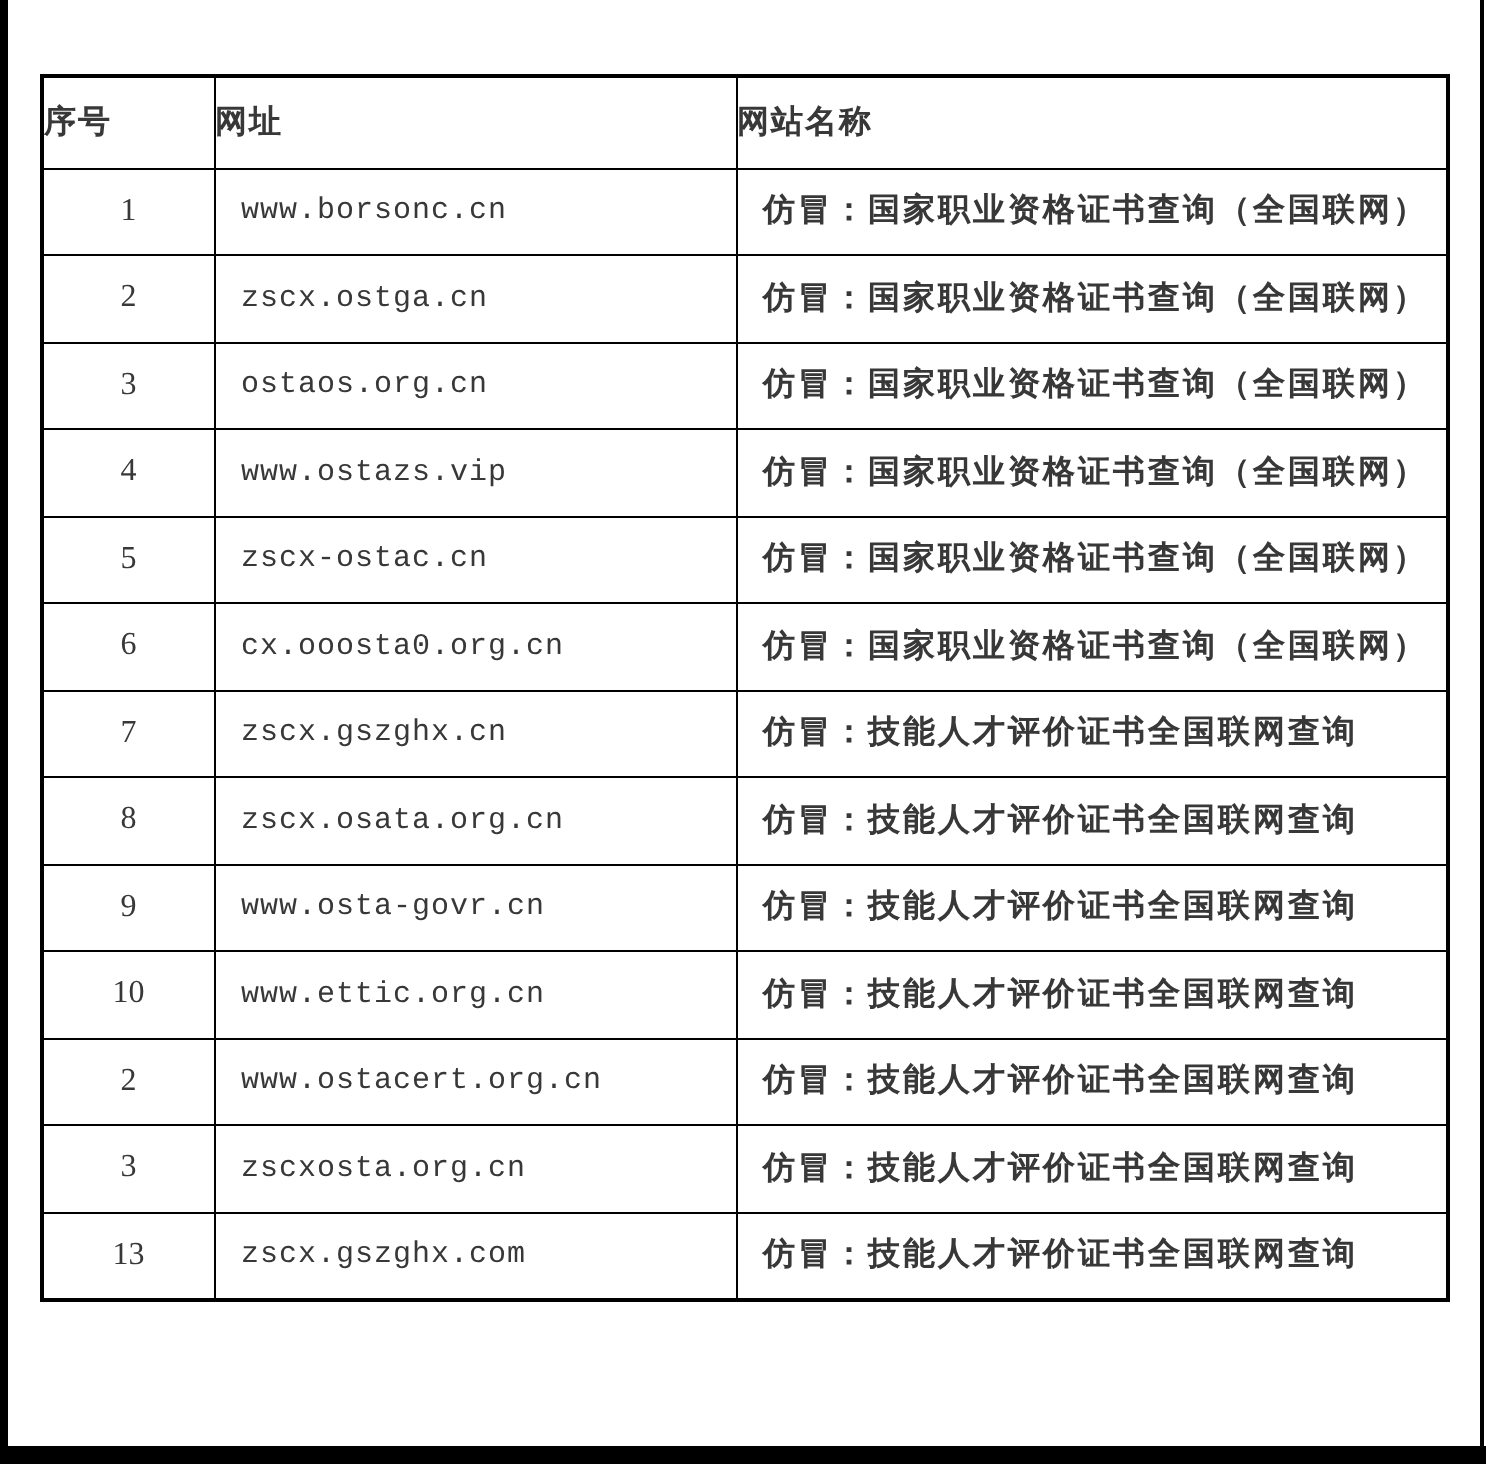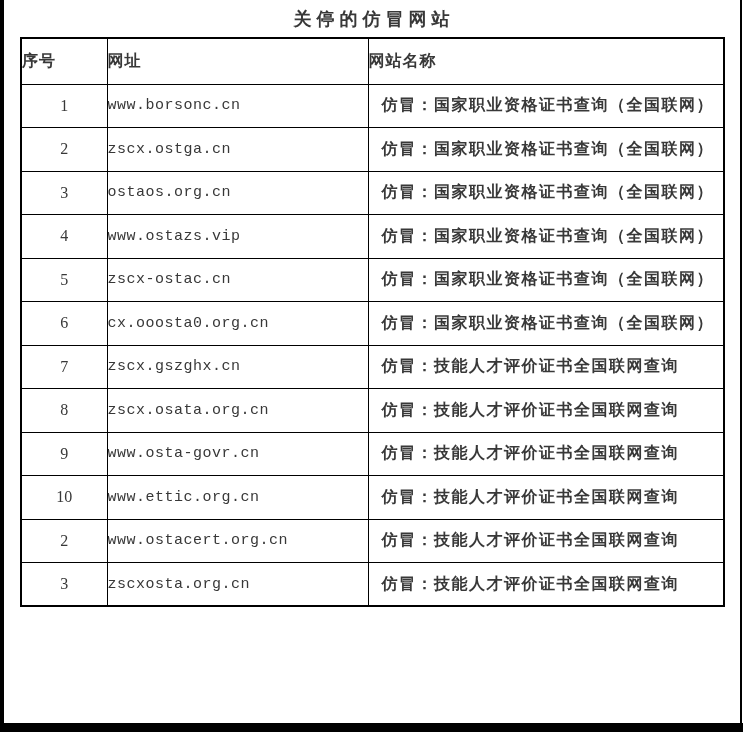--- a/index.html
+++ b/index.html
@@ -65,39 +65,39 @@
     text-align: left;
   }
   td.cell-index {
     text-align: center;
     font-size: 16px;
     font-family: "Liberation Serif", serif;
   }
   td.cell-url {
     font-family: "Liberation Mono", "DejaVu Sans Mono", monospace;
     font-size: 15px;
+    padding-left: 13px;
     letter-spacing: 0.5px;
   }
   td.cell-name {
     font-size: 16px;
     letter-spacing: 1.5px;
     padding-left: 13px;
     font-weight: bold;
   }
 </style>
 </head>
 <body>
 
 <div class="page">
 
   <div class="edge-left"></div>
   <div class="edge-right"></div>
   <div class="edge-bottom"></div>
 
-  <div class="doc-title">关停的仿冒网站</div>
 
   <table class="ban-table">
     <colgroup>
       <col style="width:86px">
       <col style="width:261px">
       <col style="width:356px">
     </colgroup>
     <thead>
       <tr>
         <th>序号</th>
@@ -171,17 +171,22 @@
       <td class="cell-url">www.ostacert.org.cn</td>
       <td class="cell-name">仿冒：技能人才评价证书全国联网查询</td>
     </tr>
 
     <tr>
       <td class="cell-index">3</td>
       <td class="cell-url">zscxosta.org.cn</td>
       <td class="cell-name">仿冒：技能人才评价证书全国联网查询</td>
     </tr>
 
+    <tr>
+      <td class="cell-index">13</td>
+      <td class="cell-url">zscx.gszghx.com</td>
+      <td class="cell-name">仿冒：技能人才评价证书全国联网查询</td>
+    </tr>
 
   </tbody>
   </table>
 
 </div>
 
 </body></html>

